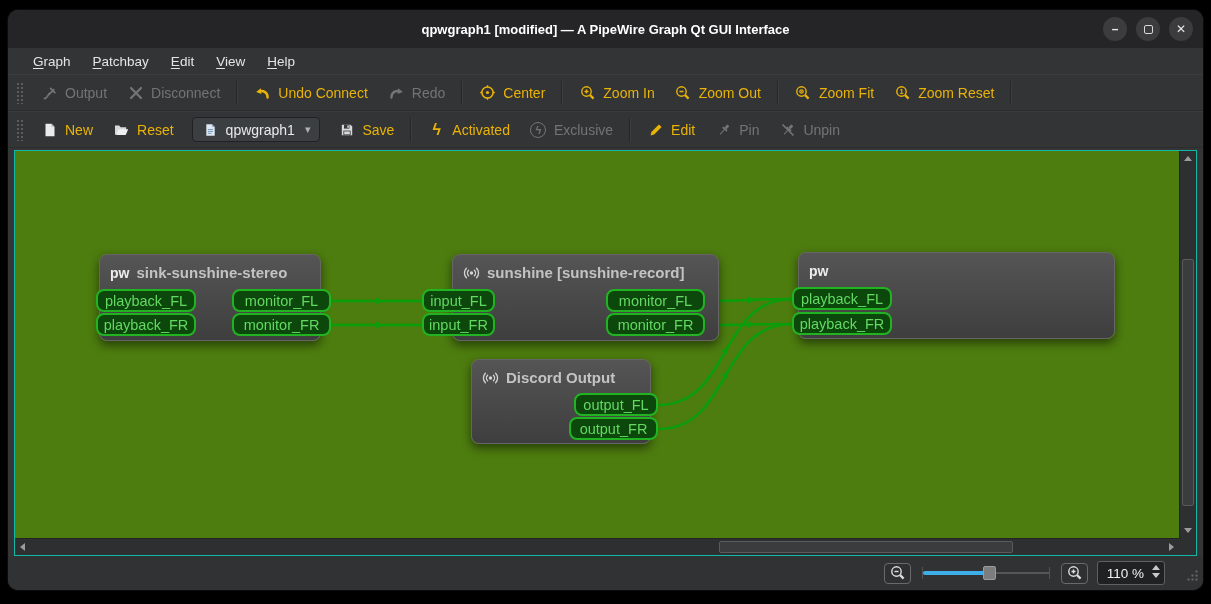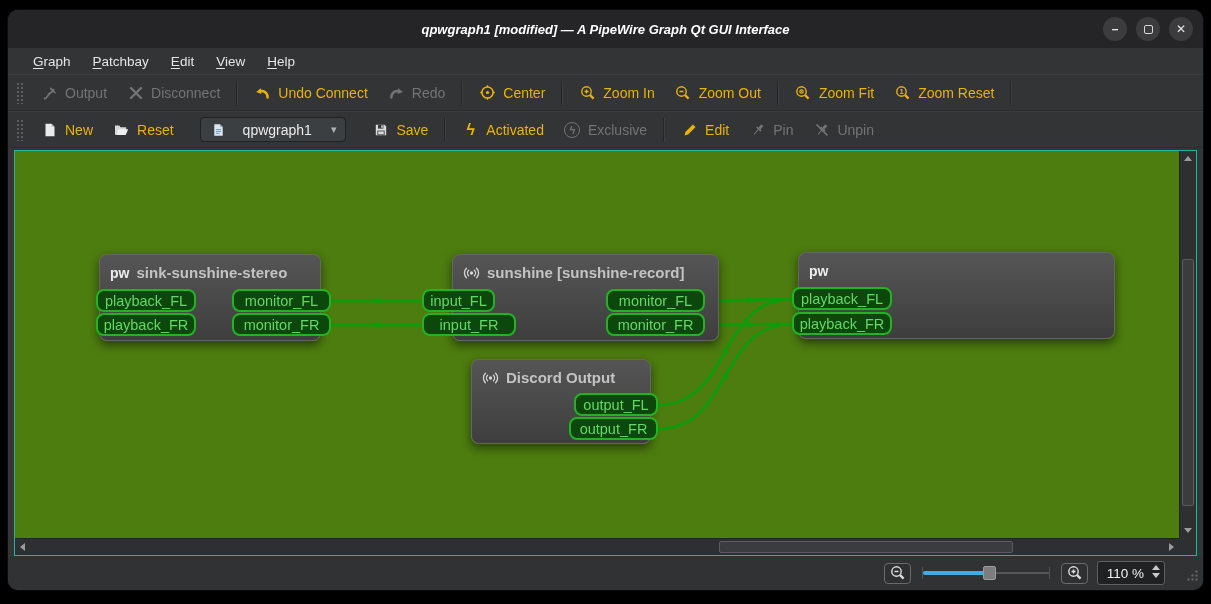--- a/index.html
+++ b/index.html
@@ -6,21 +6,21 @@
   html,body { width:1211px; height:604px; background:#000; overflow:hidden;
     font-family:"Liberation Sans","DejaVu Sans",sans-serif; }
 
   .window { position:absolute; left:8px; top:10px; width:1195px; height:580px;
     background:#333536; border-radius:10px; overflow:hidden;
     display:flex; flex-direction:column; box-shadow:0 0 0 1px #0b0b0b; }
 
   
   .titlebar { height:38px; background:#252527; position:relative; flex:0 0 auto;
     display:flex; align-items:center; justify-content:center;
-    color:#ffffff; font-weight:bold; font-size:13px;font-style:italic; }
+    color:#ffffff; font-weight:bold; font-size:13px; }
   .win-controls { position:absolute; right:10px; top:7px; display:flex; gap:9px; }
   .win-btn { width:24px; height:24px; border-radius:50%; background:#3c3c3e; color:#e8e8e8;
     display:flex; align-items:center; justify-content:center; font-size:12px; }
   .max-glyph { width:9px; height:9px; border:1.5px solid #d8d8d8; border-radius:2px; }
 
   
   .menubar { height:26px; background:#323436; display:flex; align-items:center;
     padding-left:14px; color:#e4e4e4; font-size:13.5px; flex:0 0 auto; }
   .menu-item { padding:2px 11px; }
   .menu-item u { text-decoration-thickness:1px; text-underline-offset:2px; }
@@ -35,22 +35,22 @@
   .tb-btn { display:flex; align-items:center; gap:7px; padding:5px 10px;
     color:#eab308; border-radius:3px; white-space:nowrap; }
   .tb-btn.disabled { color:#747474; }
   .tb-sep { width:0; height:24px; border-left:1px solid #262626;
     border-right:1px solid #3e3e3e; margin:0 6px; }
   .tb-icon { display:flex; align-items:center; justify-content:center; width:17px; height:17px; }
   .tb-icon svg { display:block; }
   .bolt { font-size:16px; font-weight:bold; line-height:1; }
   .bolt-circled { width:16px; height:16px; border:1.5px solid currentColor; border-radius:50%;
     display:flex; align-items:center; justify-content:center; font-size:11px; font-weight:bold; }
-  .combo { display:flex; align-items:center; gap:16px; background:#3b3f42;
-    border:1px solid #1f2123; border-radius:4px; padding:3px 9px; margin:0 16px;
+  .combo { display:flex; align-items:center; gap:7px; background:#3b3f42;
+    border:1px solid #1f2123; border-radius:4px; padding:3px 9px; margin:0 8px;
     color:#e9e9e9; }
   .combo .caret { color:#b0b0b0; font-size:11px; margin-left:3px; }
 
   
   .canvas-frame { flex:1 1 auto; margin:2px 6px 0 6px; position:relative;
     background:#4d7c0f; border:1px solid #14b8a6; }
   #graph { position:absolute; left:0; top:0; right:17px; bottom:17px; overflow:hidden; }
   #edge-svg { position:absolute; left:0; top:0; }
   .node { position:absolute; background:linear-gradient(180deg,#555555,#3e3e3e);
     border:1px solid #656565; border-radius:8px;
@@ -343,21 +343,21 @@
             <span class="node-icon">
               <svg width="17" height="16" viewBox="0 0 17 16">
                 <circle cx="8.5" cy="8" r="1.7" fill="#d6d6d6"></circle>
                 <path d="M5.6 5.2 a4 4 0 0 0 0 5.6 M3.4 3.3 a6.6 6.6 0 0 0 0 9.4 M11.4 5.2 a4 4 0 0 1 0 5.6 M13.6 3.3 a6.6 6.6 0 0 1 0 9.4" stroke="#d6d6d6" stroke-width="1.3" fill="none" stroke-linecap="round"></path>
               </svg>
             </span>
             <span>sunshine [sunshine-record]</span>
           </div>
         </div>
         <div class="port" style="left: 407px; top: 138px; width: 73px;">input_FL</div>
-        <div class="port" style="left: 407px; top: 162px; width: 94px;">input_FR</div>
+        <div class="port" style="left: 407px; top: 162px; width: 73px;">input_FR</div>
         <div class="port" style="left: 591px; top: 138px; width: 99px;">monitor_FL</div>
         <div class="port" style="left: 591px; top: 162px; width: 99px;">monitor_FR</div>
         <div class="node" style="left: 783px; top: 101px; width: 317px; height: 87px;">
           <div class="node-header">
             <span class="node-icon"><span class="pw-badge">pw</span></span>
           </div>
         </div>
         <div class="port" style="left: 777px; top: 136px; width: 100px;">playback_FL</div>
         <div class="port" style="left: 777px; top: 161px; width: 100px;">playback_FR</div>
         <div class="node" style="left: 456px; top: 208px; width: 180px; height: 85px;">

